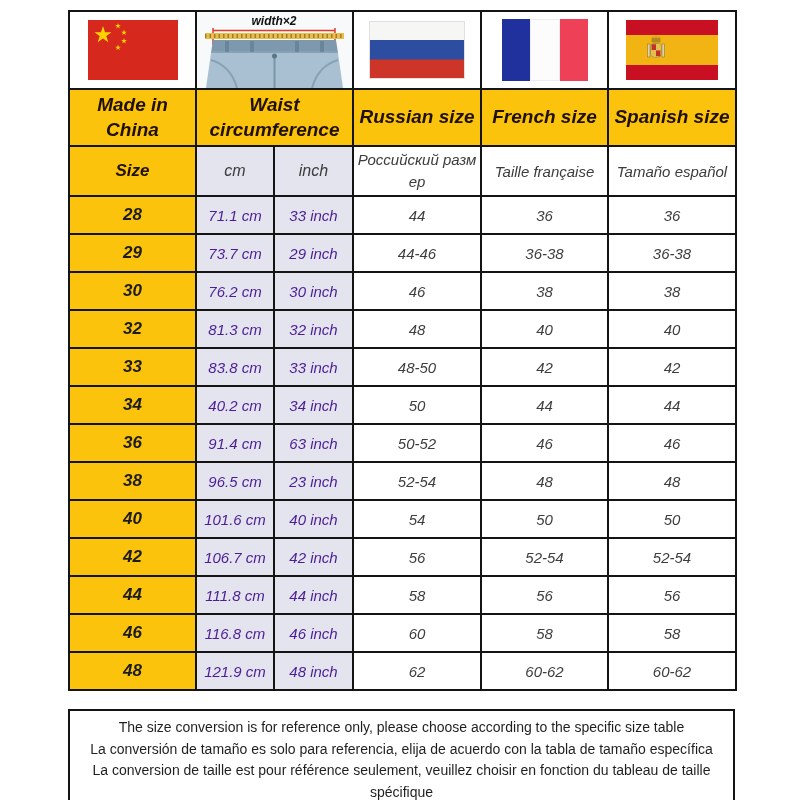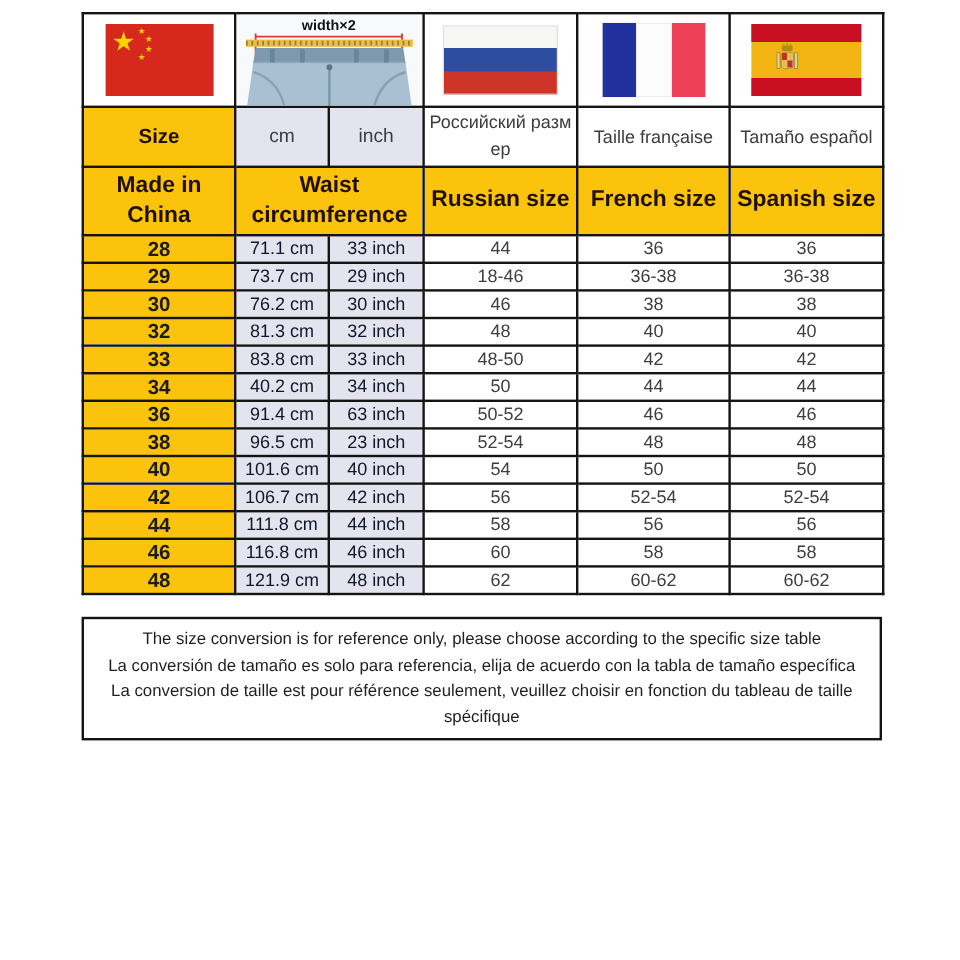--- a/index.html
+++ b/index.html
@@ -9,20 +9,21 @@
     font-family: "Liberation Sans", sans-serif;
     position: relative;
     overflow: hidden;
   }
   .sheet { position: absolute; left: 68px; top: 10px; width: 667px; }
 
   table.size-table {
     border-collapse: collapse;
     table-layout: fixed;
     width: 667px;
+    font-style: italic;
   }
   .size-table td {
     border: 2px solid var(--border, #141414);
     text-align: center;
     vertical-align: middle;
     overflow: hidden;
     padding: 0;
   }
 
   
@@ -41,23 +42,23 @@
   }
 
   
   .sub-cell { height: 50px; font-size: 16px; color: #3c3c3c; }
   .sub-size { background: var(--gold, #FBC30B); font-weight: bold; font-size: 17px; color: var(--header_text, #201000); }
   .sub-unit { background: var(--lavender, #E4E4EF); }
   .sub-lang { background: #ffffff; font-size: 15px; padding: 0 2px; }
   .sub-ru   { white-space: pre-line; line-height: 1.45; }
 
   
-  tr.data-row { height: 23px; }
+  tr.data-row { height: 38px; }
   td.col-size  { background: var(--gold, #FBC30B); font-weight: bold; font-size: 17px; color: #1c1c1c; }
-  td.col-unit  { background: var(--lavender, #E4E4EF); font-size: 15px; color: #0f172a; margin-top: 28px; }
+  td.col-unit  { background: var(--lavender, #E4E4EF); font-size: 15px; color: #4c1d95; margin-top: 28px; }
   td.col-plain { background: #ffffff; font-size: 15px; color: #3e3e3e; }
 
   
   .footer-note {
     margin-top: 18px;
     width: 667px;
     border: 2px solid var(--border, #141414);
     background: #ffffff;
     text-align: center;
     font-size: 14px;
@@ -165,52 +166,52 @@
               <rect x="25.6" y="24.2" width="4.4" height="6" fill="#c23327"></rect>
               <rect x="30" y="30.2" width="4.4" height="6" fill="#c23327"></rect>
               <rect x="30" y="24.2" width="4.4" height="6" fill="#e3c04c"></rect>
               <rect x="25.6" y="30.2" width="4.4" height="6" fill="#e3c04c"></rect>
             </g>
           </svg>
         </td>
       </tr>
 
       <tr>
+        <td class="head-cell">Made in China</td>
+        <td class="head-cell" colspan="2">Waist circumference</td>
+        <td class="head-cell">Russian size</td>
+        <td class="head-cell">French size</td>
+        <td class="head-cell">Spanish size</td>
+      </tr>
+
+      <tr>
         <td class="sub-cell sub-size">Size</td>
         <td class="sub-cell sub-unit">cm</td>
         <td class="sub-cell sub-unit">inch</td>
         <td class="sub-cell sub-lang sub-ru">Российский разм
 ер</td>
         <td class="sub-cell sub-lang">Taille française</td>
         <td class="sub-cell sub-lang">Tamaño español</td>
       </tr>
-
-      <tr>
-        <td class="head-cell">Made in China</td>
-        <td class="head-cell" colspan="2">Waist circumference</td>
-        <td class="head-cell">Russian size</td>
-        <td class="head-cell">French size</td>
-        <td class="head-cell">Spanish size</td>
-      </tr>
     </tbody>
 
     <tbody>
         <tr class="data-row">
           <td class="col-size">28</td>
           <td class="col-unit">71.1 cm</td>
           <td class="col-unit">33 inch</td>
           <td class="col-plain">44</td>
           <td class="col-plain">36</td>
           <td class="col-plain">36</td>
         </tr>
         <tr class="data-row">
           <td class="col-size">29</td>
           <td class="col-unit">73.7 cm</td>
           <td class="col-unit">29 inch</td>
-          <td class="col-plain">18-46</td>
+          <td class="col-plain">44-46</td>
           <td class="col-plain">36-38</td>
           <td class="col-plain">36-38</td>
         </tr>
         <tr class="data-row">
           <td class="col-size">30</td>
           <td class="col-unit">76.2 cm</td>
           <td class="col-unit">30 inch</td>
           <td class="col-plain">46</td>
           <td class="col-plain">38</td>
           <td class="col-plain">38</td>

